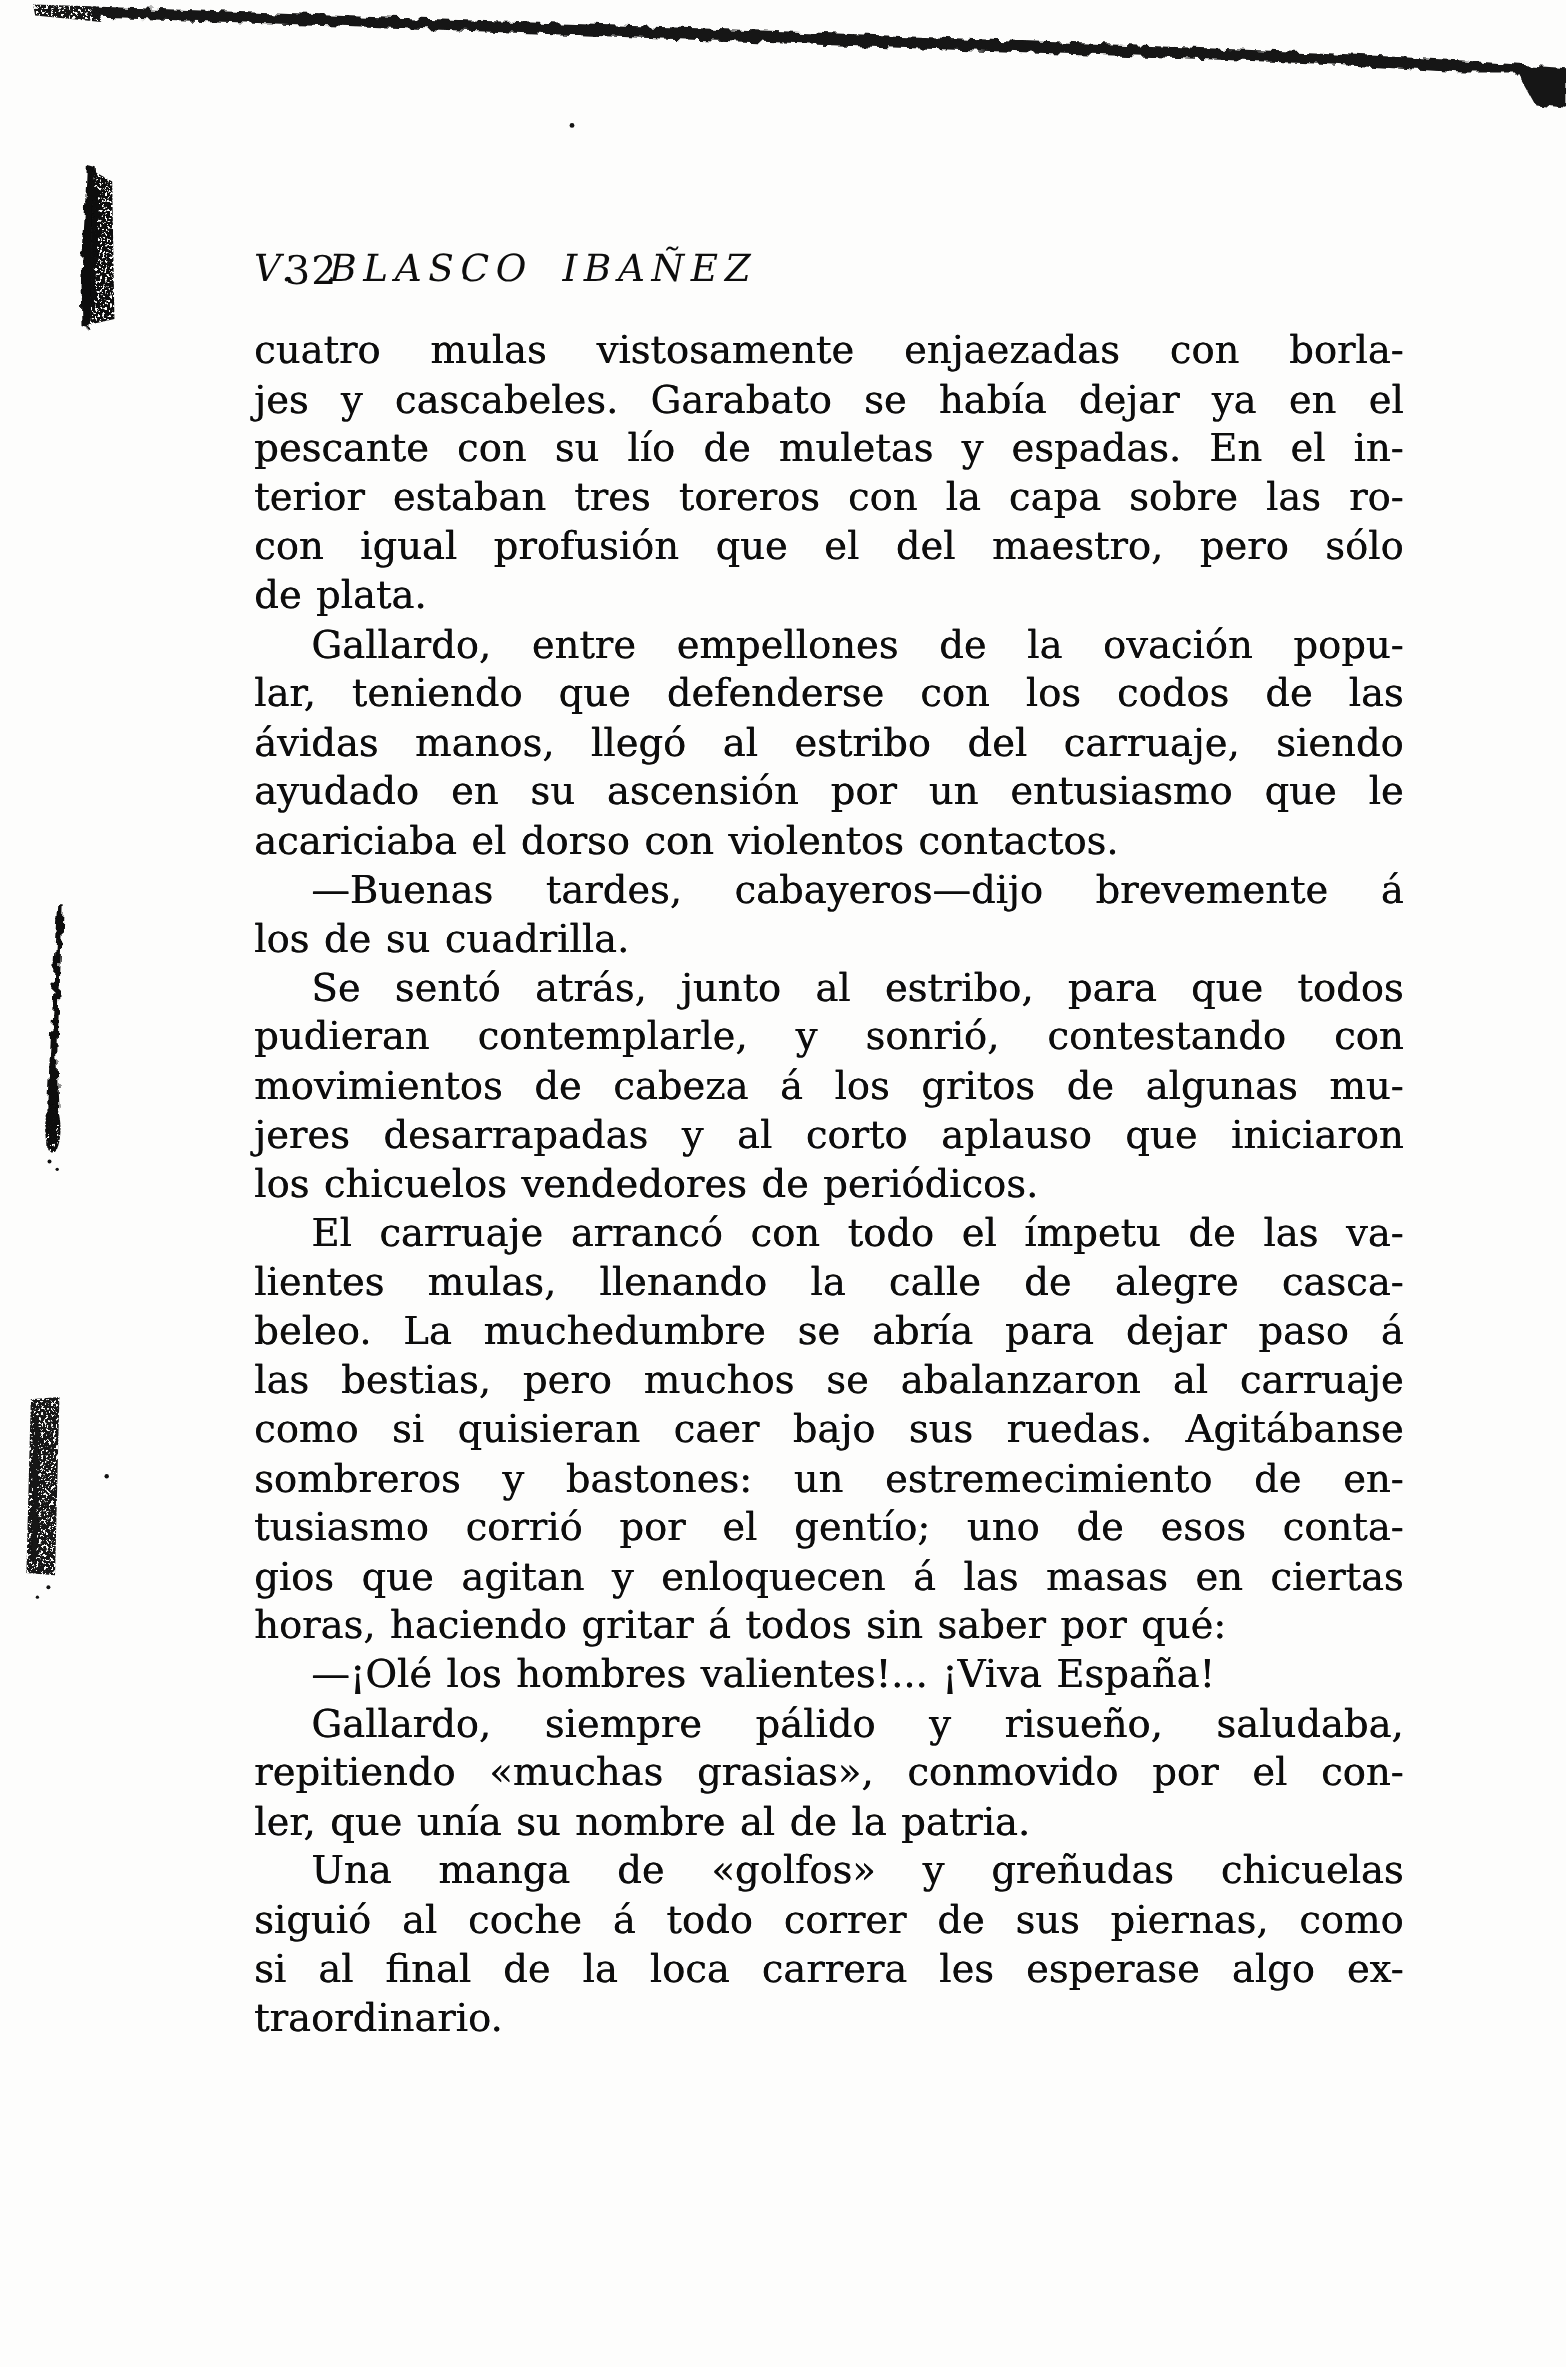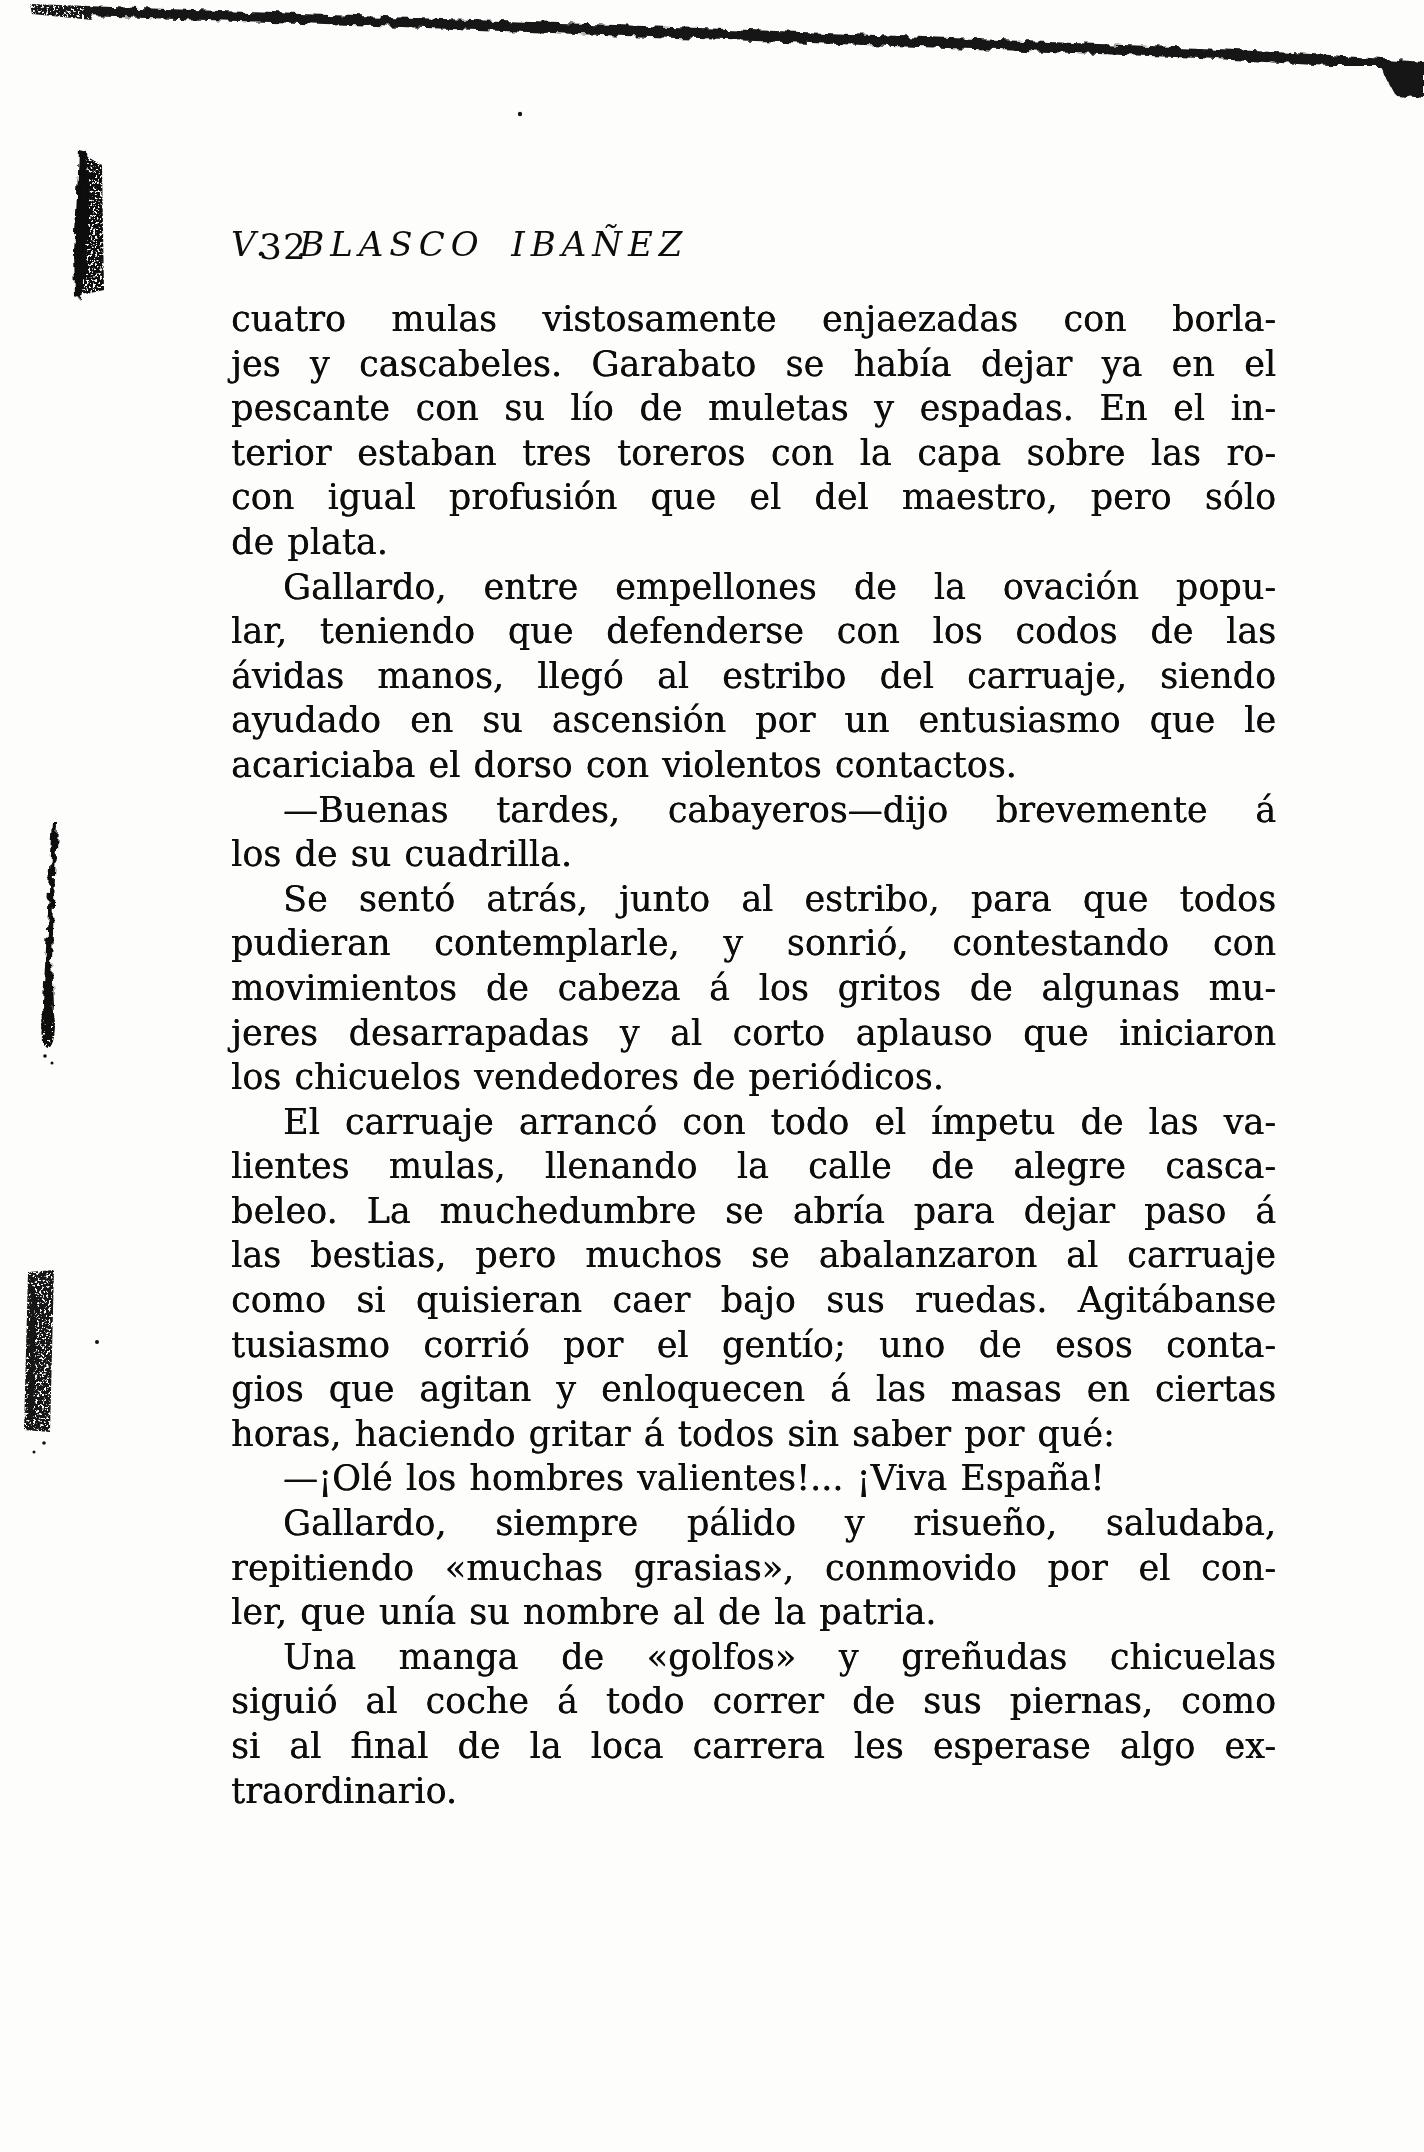--- a/index.html
+++ b/index.html
@@ -130,20 +130,21 @@
       <span class="tl">jeres desarrapadas y al corto aplauso que iniciaron</span>
       <span class="tl last">los chicuelos vendedores de periódicos.</span>
     </div>
 
     <div class="paragraph">
       <span class="tl ind">El carruaje arrancó con todo el ímpetu de las va-</span>
       <span class="tl">lientes mulas, llenando la calle de alegre casca-</span>
       <span class="tl">beleo. La muchedumbre se abría para dejar paso á</span>
       <span class="tl">las bestias, pero muchos se abalanzaron al carruaje</span>
       <span class="tl">como si quisieran caer bajo sus ruedas. Agitábanse</span>
+      <span class="tl">sombreros y bastones: un estremecimiento de en-</span>
       <span class="tl">tusiasmo corrió por el gentío; uno de esos conta-</span>
       <span class="tl">gios que agitan y enloquecen á las masas en ciertas</span>
       <span class="tl last">horas, haciendo gritar á todos sin saber por qué:</span>
     </div>
 
     <div class="paragraph">
       <span class="tl ind last">—¡Olé los hombres valientes!... ¡Viva España!</span>
     </div>
 
     <div class="paragraph">

